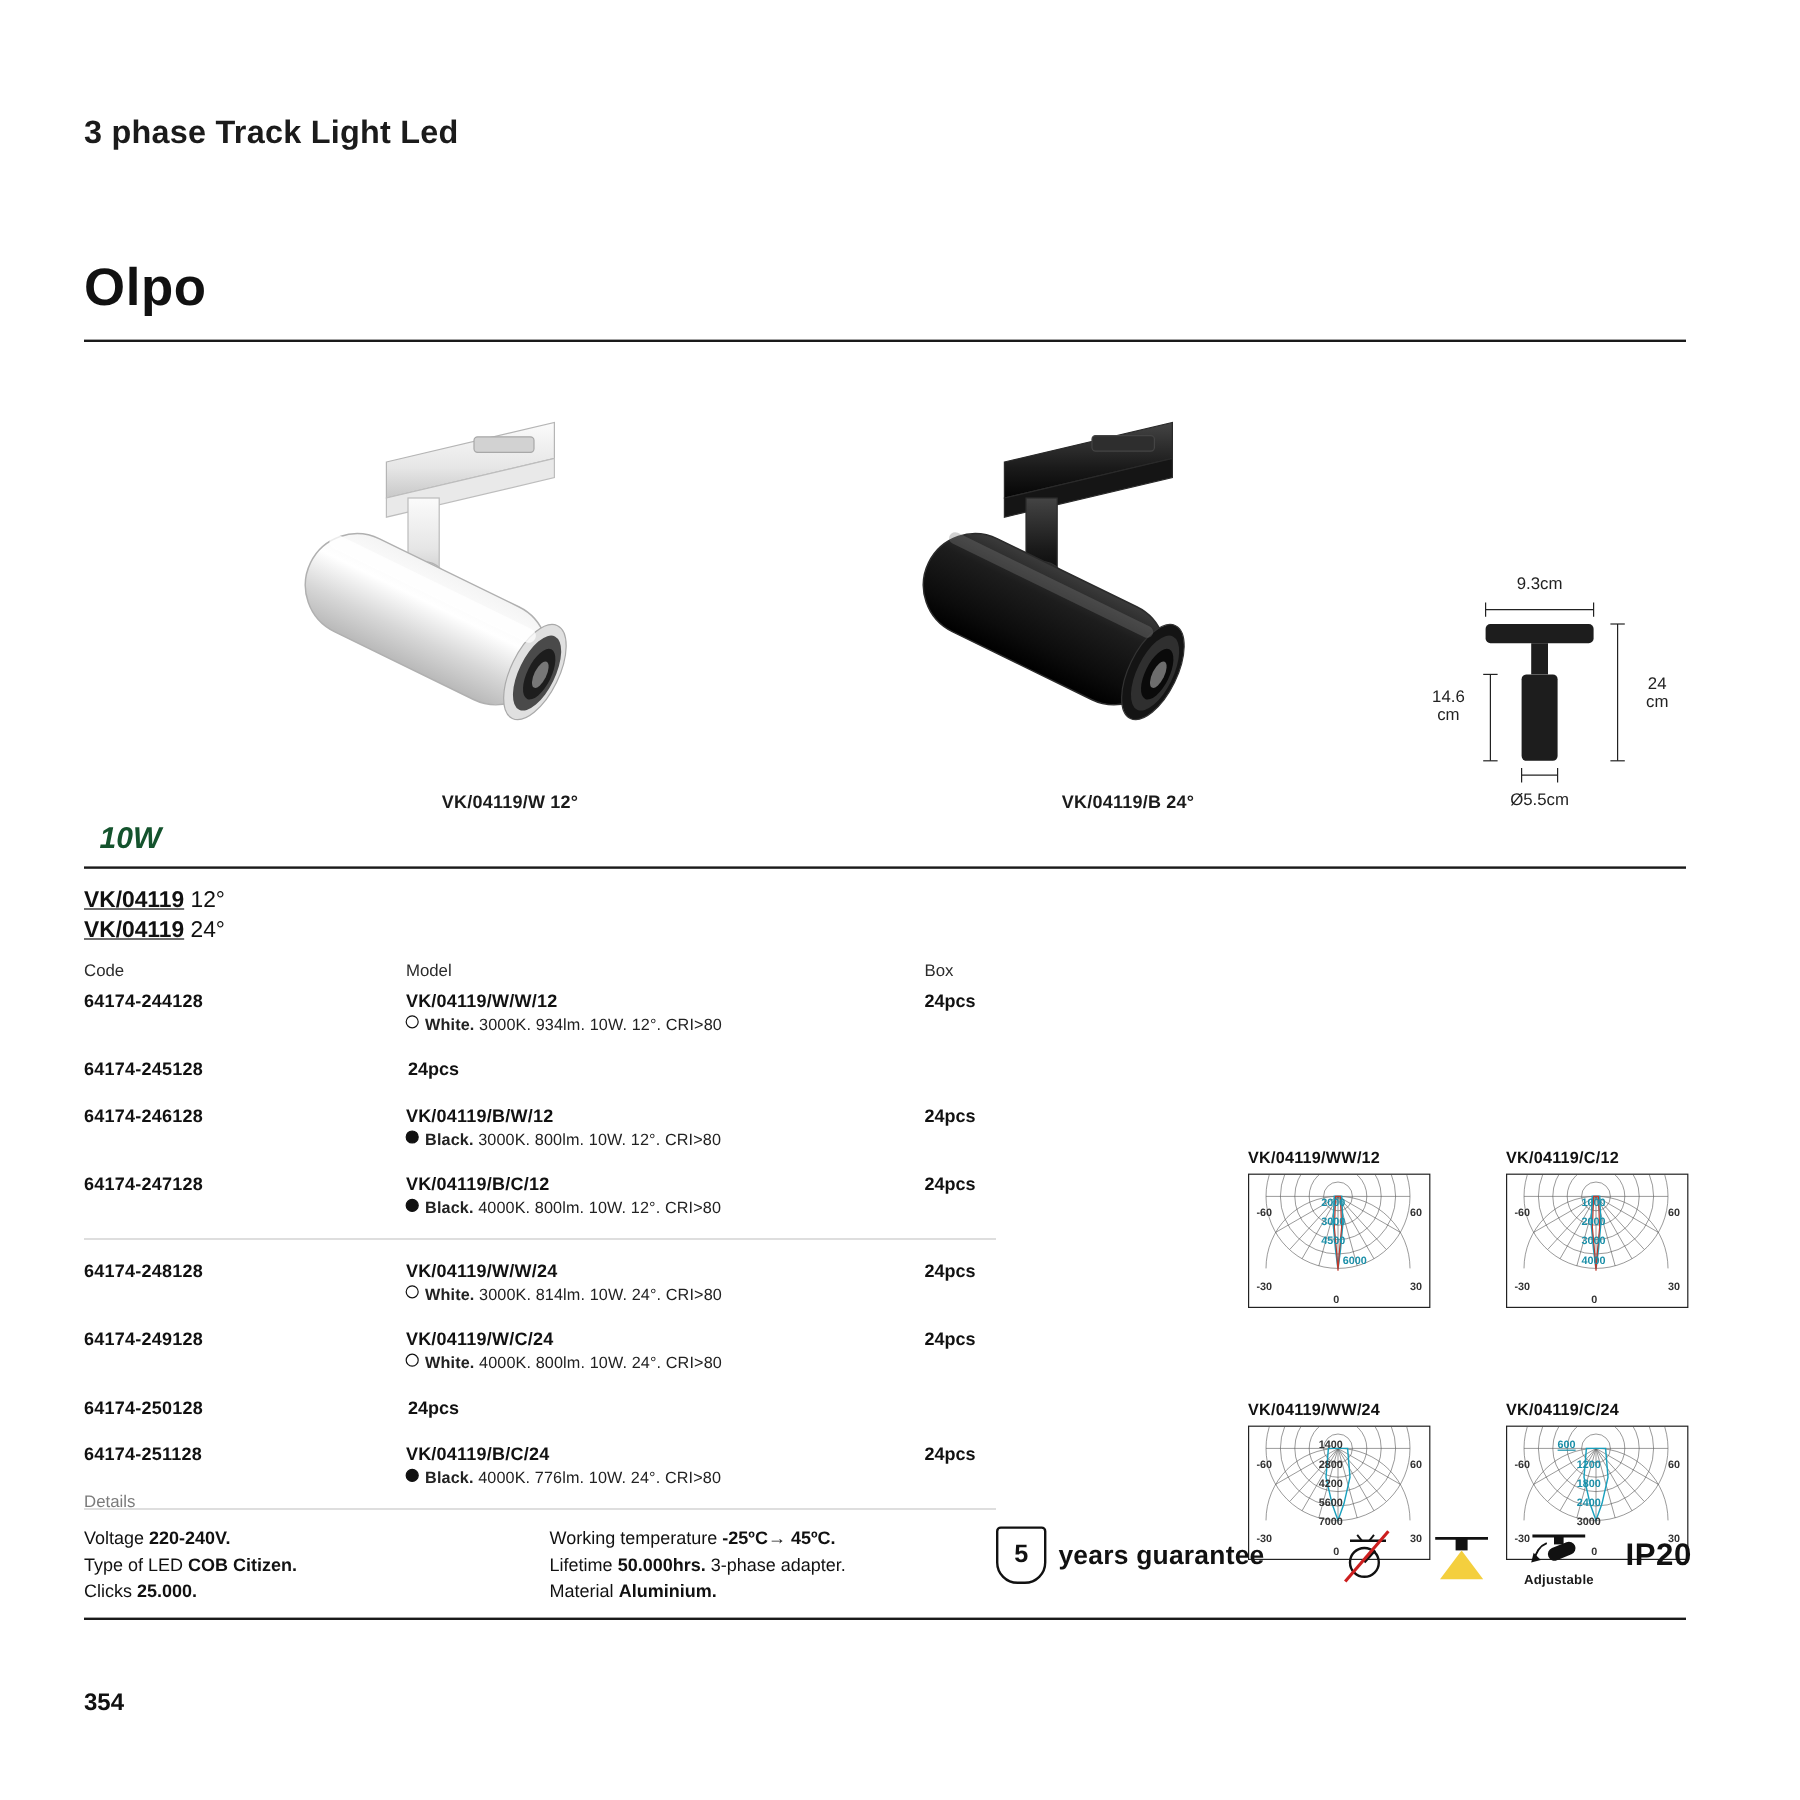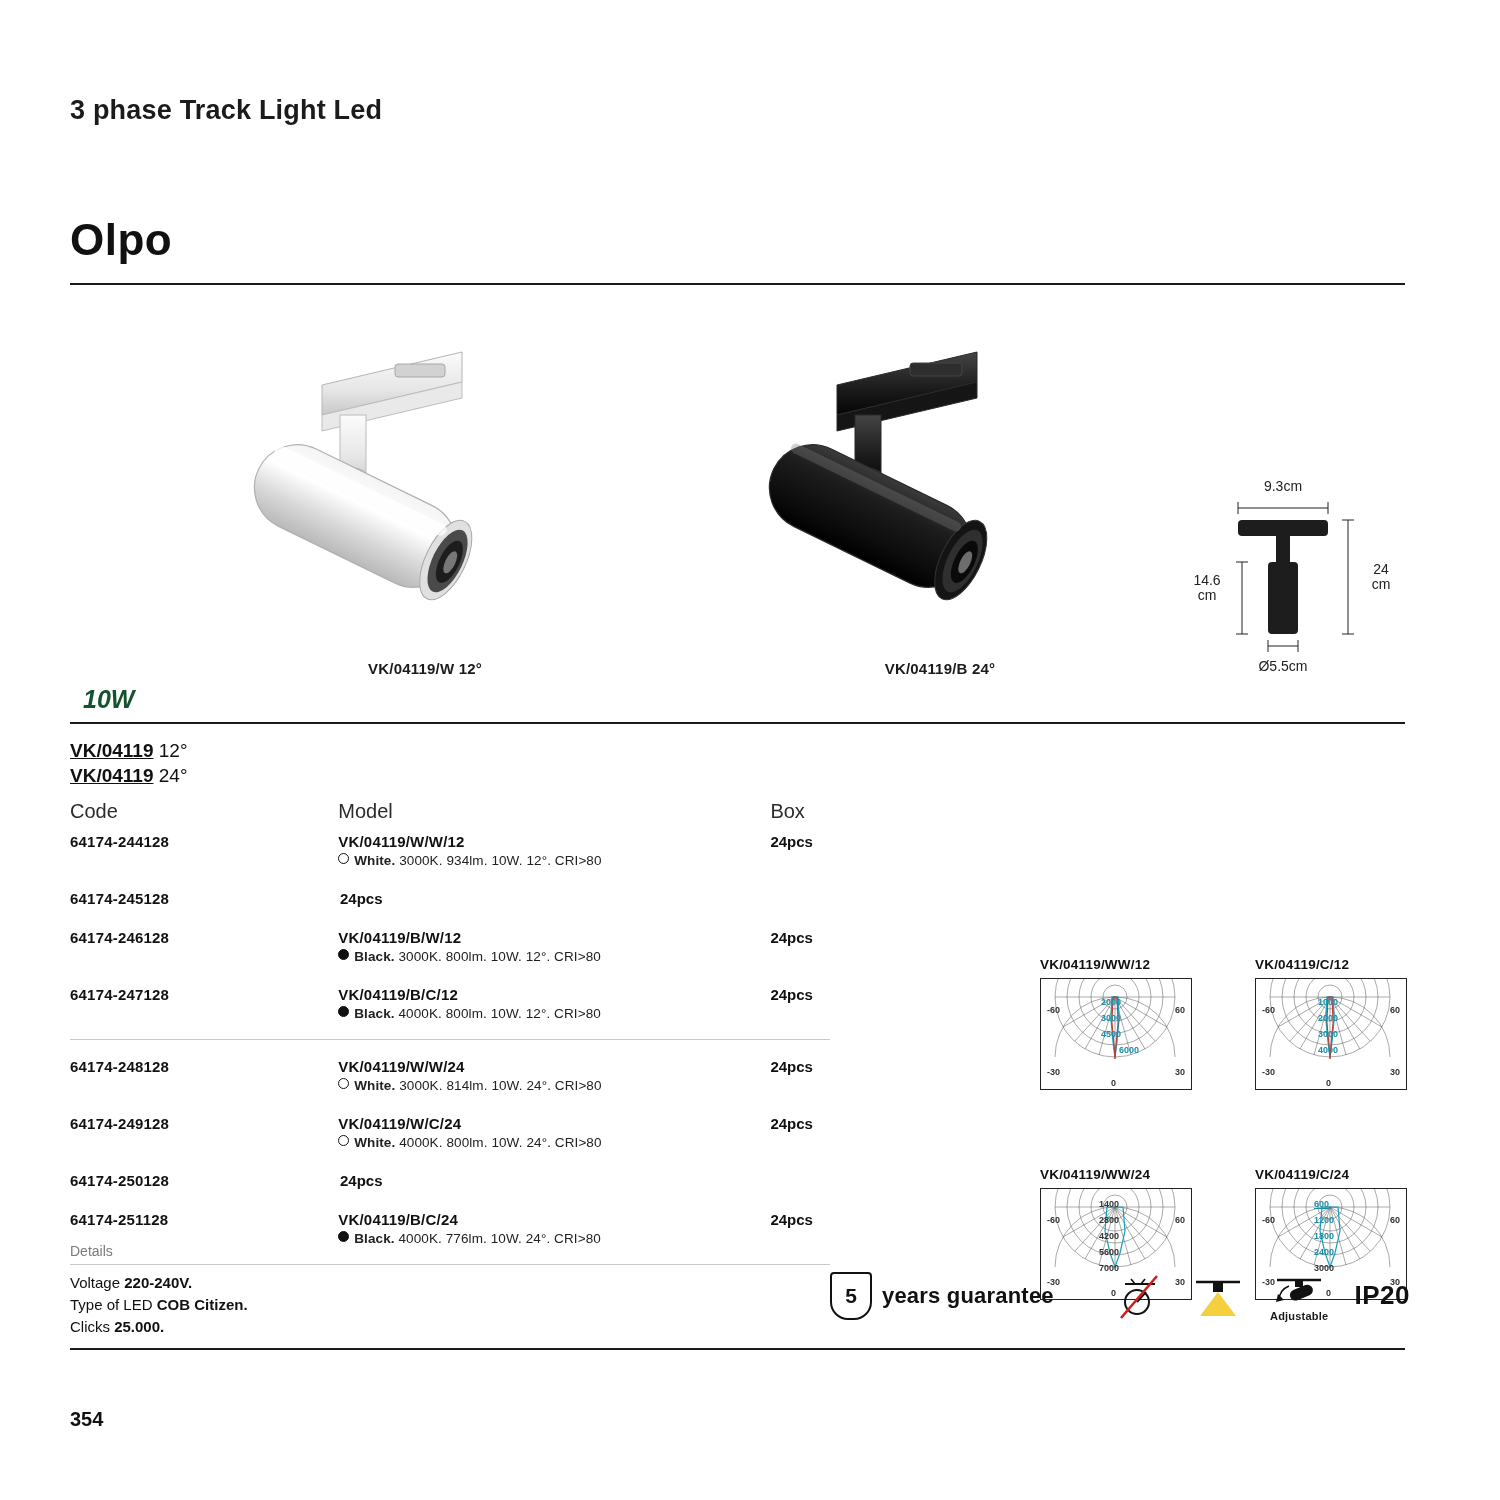--- a/index.html
+++ b/index.html
@@ -50,21 +50,21 @@
 
   
   .code-line{position:absolute;left:70px;font-size:19px;color:#111;}
   .code-line .ul{text-decoration:underline;font-weight:700;}
   .code-line .deg{font-weight:400;}
   #code-12{top:740px;}
   #code-24{top:765px;}
 
   
   .table{position:absolute;left:70px;top:800px;width:760px;}
-  .thead{display:flex;font-size:20px;color:#2b2b2b;}
+  .thead{display:flex;font-size:14px;color:#2b2b2b;}
   .thead .c1{width:270px;}
   .thead .c2{width:435px;}
   .thead .c3{width:60px;text-align:left;}
   .trow{display:flex;margin-top:7px;}
   .trow .c1{width:270px;font-size:15px;font-weight:700;color:#111;letter-spacing:.2px;}
   .trow .c2{width:435px;}
   .trow .c3{width:60px;font-size:15px;font-weight:700;color:#111;}
   .model{font-size:15px;font-weight:700;color:#111;letter-spacing:.2px;}
   .spec{font-size:13.5px;font-weight:700;color:#222;margin-top:3px;letter-spacing:.1px;}
   .spec .light{font-weight:400;}
@@ -457,36 +457,41 @@
           <line x1="74" y1="18" x2="58" y2="76"></line>
             <line x1="74" y1="18" x2="90" y2="76"></line>
         </g>
         <path d="M66,18 L64,42 L69,64 L74,78 L79,64 L84,42 L82,18 Z" fill="none" stroke="#19a0bd" stroke-width="1.2"></path>
       </svg>
       <span class="pnum" style="left:6px;top:26px;">-60</span>
       <span class="pnum" style="right:6px;top:26px;">60</span>
       <span class="pnum" style="left:6px;bottom:12px;">-30</span>
       <span class="pnum" style="right:6px;bottom:12px;">30</span>
       <span class="pnum" style="left:70px;bottom:1px;">0</span>
-      <span class="pnum cyan" style="left:58px;top:10px;text-decoration:underline;">600</span>
+      <span class="pnum cyan" style="left:42px;top:10px;text-decoration:underline;">600</span>
       <span class="pnum cyan" style="left:58px;top:26px;">1200</span>
       <span class="pnum cyan" style="left:58px;top:42px;">1800</span>
       <span class="pnum cyan" style="left:58px;top:58px;">2400</span>
       <span class="pnum" style="left:58px;top:74px;">3000</span>
     </div>
   </div>
 
   <div class="details-label">Details</div>
 
   <div class="details-col" id="details-left">
     <div><span>Voltage </span><b>220-240V.</b></div>
     <div><span>Type of LED </span><b>COB Citizen.</b></div>
     <div><span>Clicks </span><b>25.000.</b></div>
   </div>
 
+  <div class="details-col" id="details-right">
+    <div><span>Working temperature </span><b>-25ºC→ 45ºC.</b></div>
+    <div><span>Lifetime </span><b>50.000hrs.</b><span> 3-phase adapter.</span></div>
+    <div><span>Material </span><b>Aluminium.</b></div>
+  </div>
 
   <div class="icons">
     <div class="guarantee">
       <div class="shield">
         <span>5</span>
       </div>
       <div class="gtext">years guarantee</div>
     </div>
 
     <div style="position:absolute;left:285px;top:2px;">

